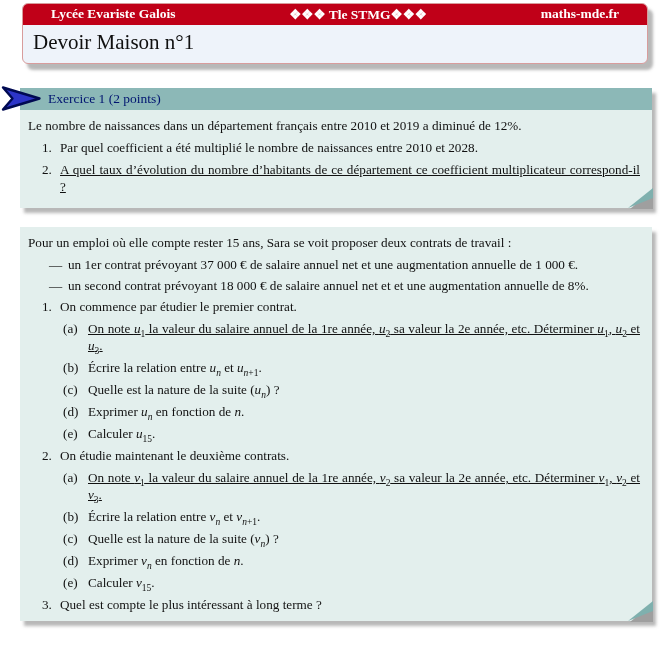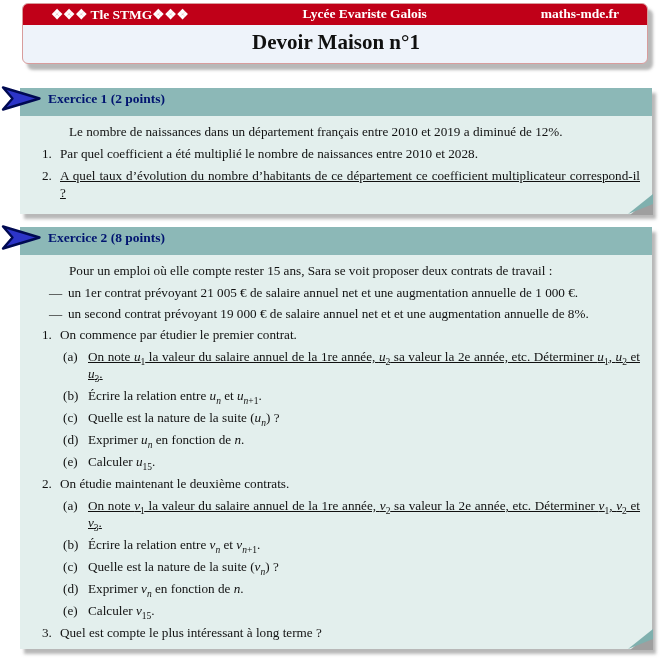--- a/index.html
+++ b/index.html
@@ -33,55 +33,54 @@
     color:#fff;
     font-weight:bold;
     font-size:13.5px;
     display:flex;
     justify-content:space-between;
     align-items:center;
     padding:2px 28px 3px 28px;
     height:21px;
   }
   .doc-title{
-    text-align:center;
+    text-align:left;
     font-size:21px;
-    padding:5px 0 8px 2px;
+    padding:5px 0 8px 10px;
     color:#101010;
-    font-weight:bold;
   }
   
   .exercise{
     position:absolute;left:20px;width:632px;
     box-shadow:4px 5px 3px rgba(125,125,125,0.55);
   }
   .ex1{top:88px;}
   .ex2{top:227px;}
   .ex-header{
     background:var(--exercise-header-teal,#8cb8b7);
-    height:28px;
+    height:22px;
     line-height:21px;
     padding-left:28px;
-    font-weight:bold;
+    font-weight:normal;
     font-size:13.5px;
     color:var(--exercise-title-navy,#001470);
     position:relative;
   }
   .arrow{
     position:absolute;
     left:-19px;top:-3px;
     width:41px;height:27px;
   }
   .ex-body{
     background:var(--exercise-body-bg,#e3efed);
     padding:7px 12px 8px 8px;
     font-size:13.2px;
     line-height:17px;
   }
-  .intro{margin-bottom:5px;margin-left:41px;}
+  .intro{margin-bottom:5px;}
   .mb4{margin-bottom:4px;} .mb5{margin-bottom:5px;} .mb6{margin-bottom:6px;}
   .num-item{display:flex;margin-left:14px;margin-bottom:5px;}
   .num{flex:0 0 18px;}
   .itext{flex:1;}
   .just{text-align:justify;text-decoration:underline;}
   .bullet{display:flex;margin-left:21px;margin-bottom:4px;}
   .dash{flex:0 0 19px;}
   .sub-item{display:flex;margin-left:35px;margin-bottom:5px;}
   .slabel{flex:0 0 25px;}
   .stext{flex:1;}
@@ -90,22 +89,22 @@
   .fold{
     position:absolute;right:-1px;bottom:-1px;
     width:28px;height:21px;
   }
 </style>
 </head>
 <body>
 
 <div class="header-card">
   <div class="red-bar">
+    <span>Lycée Evariste Galois</span>
     <span>❖❖❖ Tle STMG❖❖❖</span>
-    <span>Lycée Evariste Galois</span>
     <span>maths-mde.fr</span>
   </div>
   <div class="doc-title">Devoir Maison n°1</div>
 </div>
 
 <section class="exercise ex1">
   <div class="ex-header">
     <svg class="arrow" viewBox="0 0 41 27">
       <polygon points="2,2.5 38.5,13.5 2,24.5 11.5,13.5" fill="#2d35c8" stroke="#000a52" stroke-width="2.4" stroke-linejoin="round"></polygon>
     </svg>
@@ -124,36 +123,30 @@
       </div>
     </div>
   </div>
   <svg class="fold" viewBox="0 0 28 21">
     <polygon points="5,21 28,2 28,21" fill="#9f9f9f"></polygon>
     <polygon points="3,20 28,0 28,10" fill="#7fb0ae"></polygon>
   </svg>
 </section>
 
 <section class="exercise ex2">
-  <div class="ex-header">
-    <svg class="arrow" viewBox="0 0 41 27">
-      <polygon points="2,2.5 38.5,13.5 2,24.5 11.5,13.5" fill="#2d35c8" stroke="#000a52" stroke-width="2.4" stroke-linejoin="round"></polygon>
-    </svg>
-    <span>Exercice 2 (8 points)</span>
-  </div>
   <div class="ex-body">
     <p class="intro">Pour un emploi où elle compte rester 15 ans, Sara se voit proposer deux contrats de travail :</p>
 
     <div class="bullet">
       <span class="dash">—</span>
-      <div class="itext">un 1er contrat prévoyant 21 005 € de salaire annuel net et une augmentation annuelle de 1 000 €.</div>
+      <div class="itext">un 1er contrat prévoyant 37 000 € de salaire annuel net et une augmentation annuelle de 1 000 €.</div>
     </div>
     <div class="bullet mb6">
       <span class="dash">—</span>
-      <div class="itext">un second contrat prévoyant 19 000 € de salaire annuel net et et une augmentation annuelle de 8%.</div>
+      <div class="itext">un second contrat prévoyant 18 000 € de salaire annuel net et et une augmentation annuelle de 8%.</div>
     </div>
 
     <div class="num-item mb4">
       <span class="num">1.</span>
       <div class="itext">On commence par étudier le premier contrat.</div>
     </div>
     <div class="sub-item">
       <span class="slabel">(a)</span>
       <div class="stext just">On note <i>u</i><sub>1</sub> la valeur du salaire annuel de la 1re année, <i>u</i><sub>2</sub> sa valeur la 2e année, etc. Déterminer <i>u</i><sub>1</sub>, <i>u</i><sub>2</sub> et <i>u</i><sub>3</sub>.</div>
     </div>

